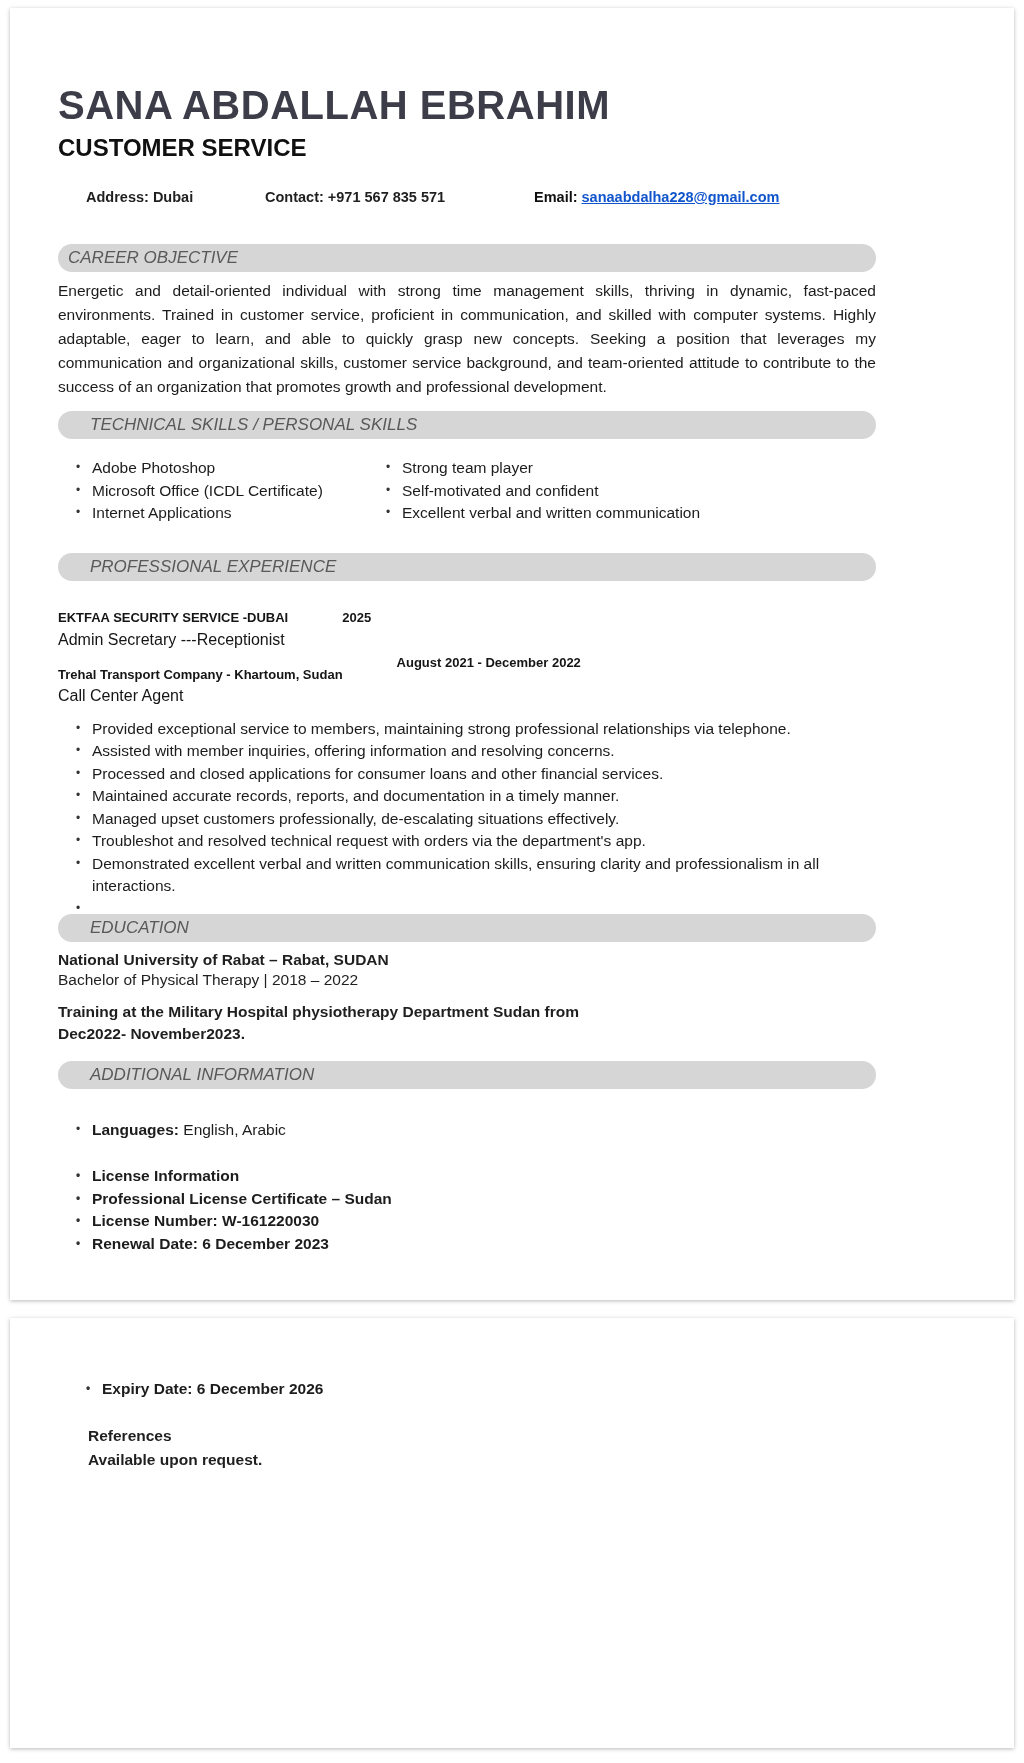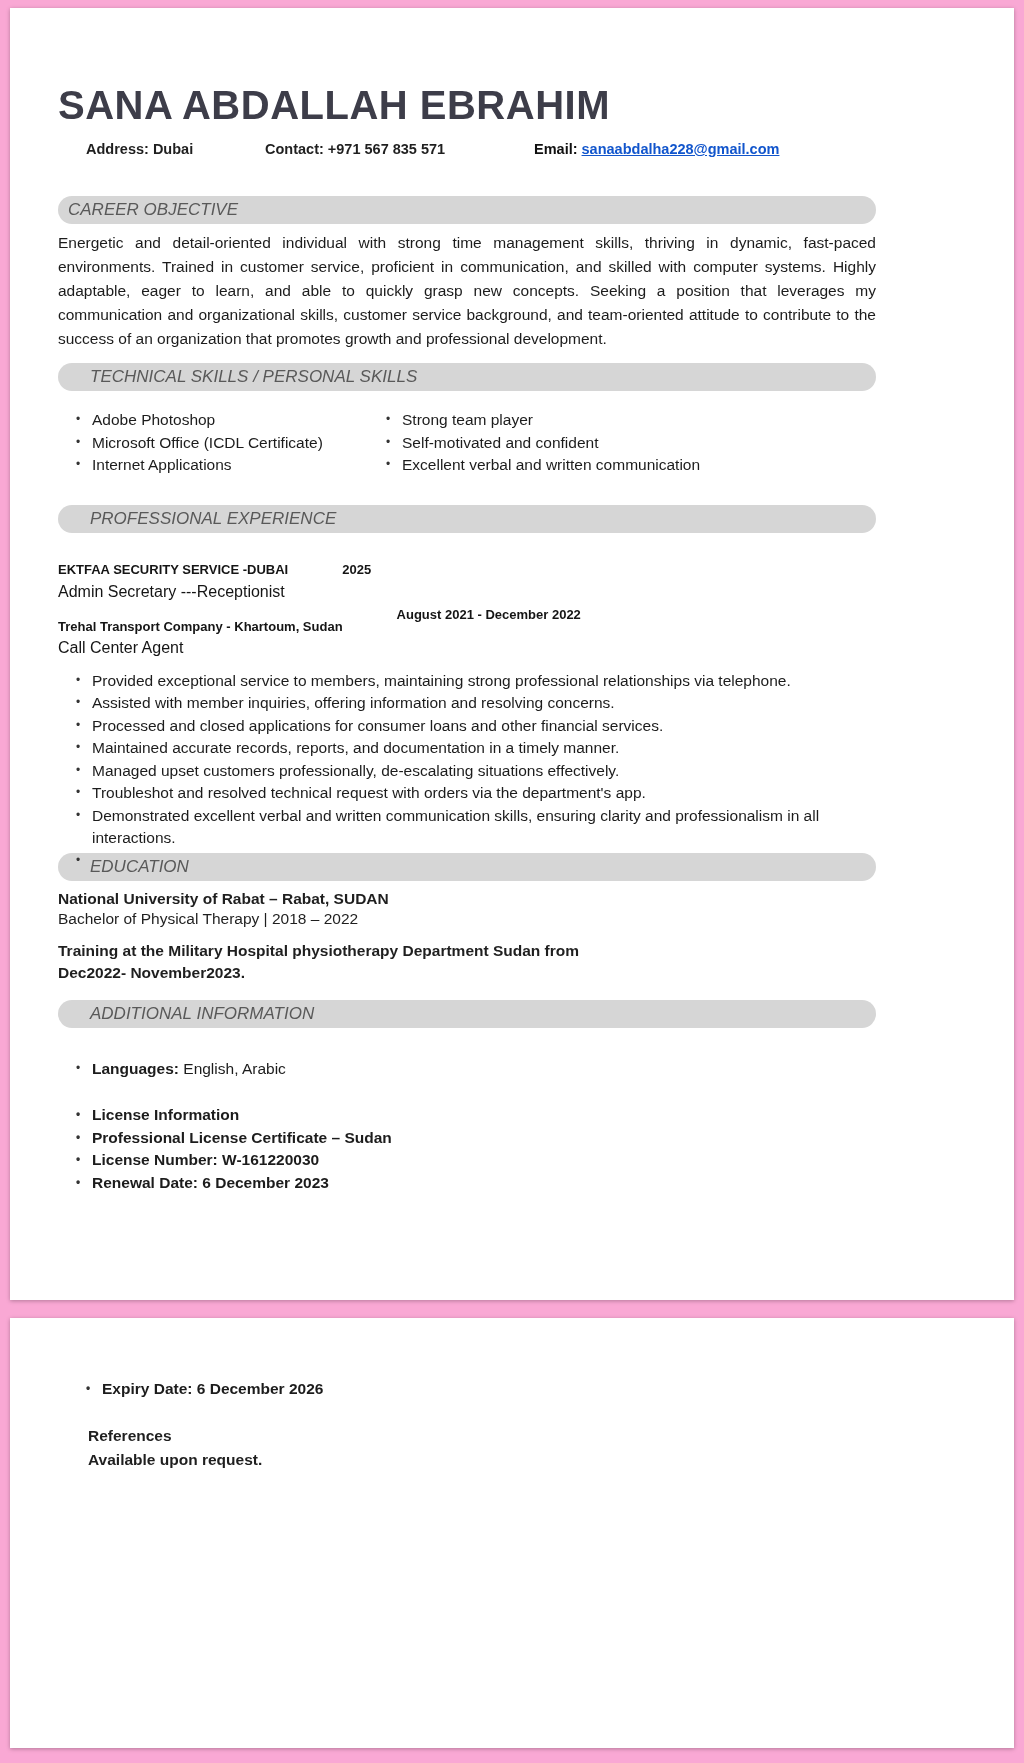--- a/index.html
+++ b/index.html
@@ -1,27 +1,27 @@
 <!DOCTYPE html>
 <html><head>
 <meta charset="utf-8">
 <style>
   * { margin:0; padding:0; box-sizing:border-box; }
   html,body { background:#e6e6e6; }
   body { font-family:"Liberation Sans", sans-serif; color:#1f1f1f; }
-  .canvas { position:relative; width:1024px; height:1763px; background:#f9a8d4; overflow:hidden; margin:0 auto; }
+  .canvas { position:relative; width:1024px; height:1763px; background:#ffffff; overflow:hidden; margin:0 auto; }
 
   .page { position:absolute; left:10px; width:1004px; background:#ffffff; box-shadow:0 1px 4px rgba(0,0,0,.28); }
   .page1 { top:8px;    height:1292px; padding:74px 138px 0 48px; }
   .page2 { top:1318px; height:430px;  padding:60px 138px 0 58px; }
 
   
   .name  { font-size:40px; font-weight:700; color:#3d3d49; letter-spacing:.5px; line-height:1.15; }
   .title { font-size:24px; font-weight:700; color:#101010; margin-top:6px; }
-  .contact-row { display:flex; align-items:baseline; margin-top:13px; padding-left:28px; font-size:14.5px; font-weight:700; }
+  .contact-row { display:flex; align-items:baseline; margin-top:27px; padding-left:28px; font-size:14.5px; font-weight:700; }
   .contact-address { width:179px; }
   .contact-phone   { width:269px; }
   .contact-email a { color:#1155cc; font-weight:700; text-decoration:underline; }
   .contact-email .email-prefix { color:#101010; }
 
   
   .banner { background:#d6d6d6; border-radius:14px; height:28px; line-height:28px;
             font-style:italic; color:#595959; font-size:17px; padding-left:10px; }
   .banner.indent { padding-left:32px; }
 
@@ -33,21 +33,21 @@
   ul.blist li .dot { position:absolute; left:0; top:0; font-size:12px; line-height:1.8; color:#333; }
 
   .skills-wrap { display:flex; margin-top:18px; }
   .skills-col-left  { width:292px; }
   .skills-col-right { flex:1; }
   .skills-wrap li { line-height:1.42; }
 
   .sec-objective { margin-top:39px; }
   .sec-skills    { margin-top:12px; }
   .sec-exp       { margin-top:29px; }
-  .sec-edu       { margin-top:3px; }
+  .sec-edu       { margin-top:16px; }
   .sec-add       { margin-top:15px; }
 
   .job1 { margin-top:29px; }
   .job2 { margin-top:17px; }
   .job-row { display:flex; align-items:flex-end; font-size:13px; font-weight:700; color:#151515; line-height:1.25;gap:12px; }
   .job-dates { margin-left:42px; white-space:nowrap; }
   .job2 .job-dates { position:relative; top:-12px; }
   .job-role { font-size:16px; font-weight:400; color:#151515; margin-top:3px; line-height:1.25; }
 
   .exp-bullets { margin-top:12px; }
@@ -66,20 +66,21 @@
   .p2-refs { margin-left:20px; margin-top:24px; font-size:15.5px; font-weight:700; line-height:1.5; }
 </style>
 </head>
 <body>
 
 <div class="canvas">
 
   <div class="page page1">
 
     <div class="name">SANA ABDALLAH EBRAHIM</div>
+    <div class="title">CUSTOMER SERVICE</div>
 
     <div class="contact-row">
       <span class="contact-address">Address: Dubai</span>
       <span class="contact-phone">Contact: +971 567 835 571</span>
       <span class="contact-email"><span class="email-prefix">Email: </span><a href="#">sanaabdalha228@gmail.com</a></span>
     </div>
 
     <div class="sec-objective">
       <div class="banner">CAREER OBJECTIVE</div>
       <p class="para">Energetic and detail-oriented individual with strong time management skills, thriving in dynamic, fast-paced environments. Trained in customer service, proficient in communication, and skilled with computer systems. Highly adaptable, eager to learn, and able to quickly grasp new concepts. Seeking a position that leverages my communication and organizational skills, customer service background, and team-oriented attitude to contribute to the success of an organization that promotes growth and professional development.</p>

